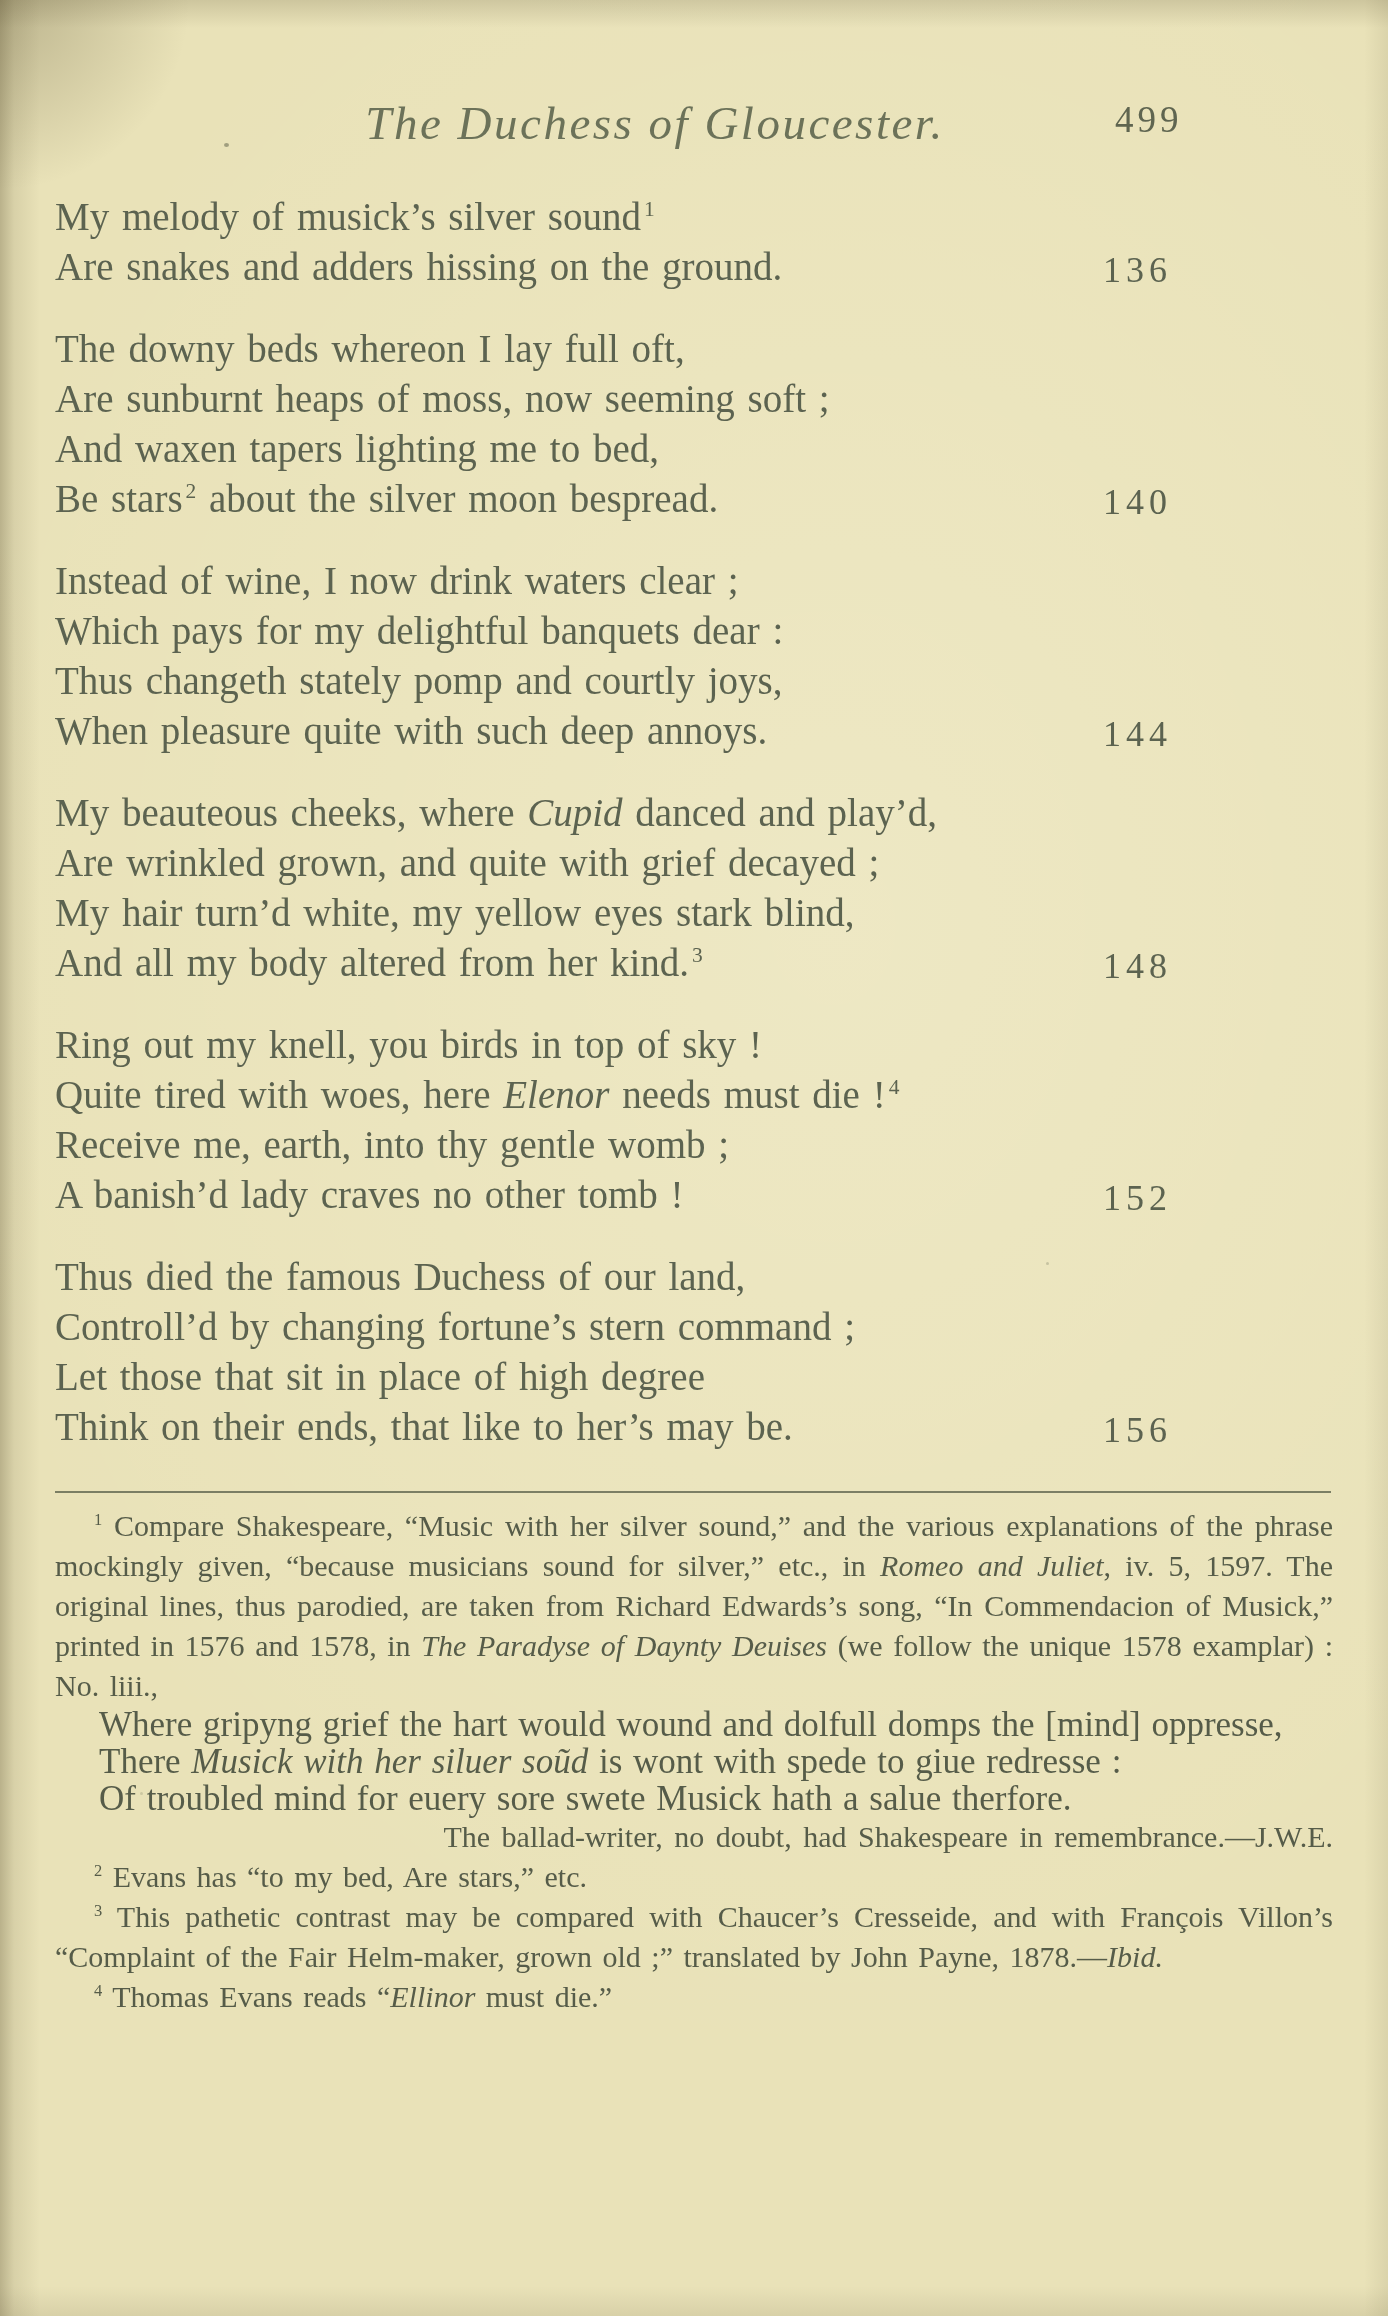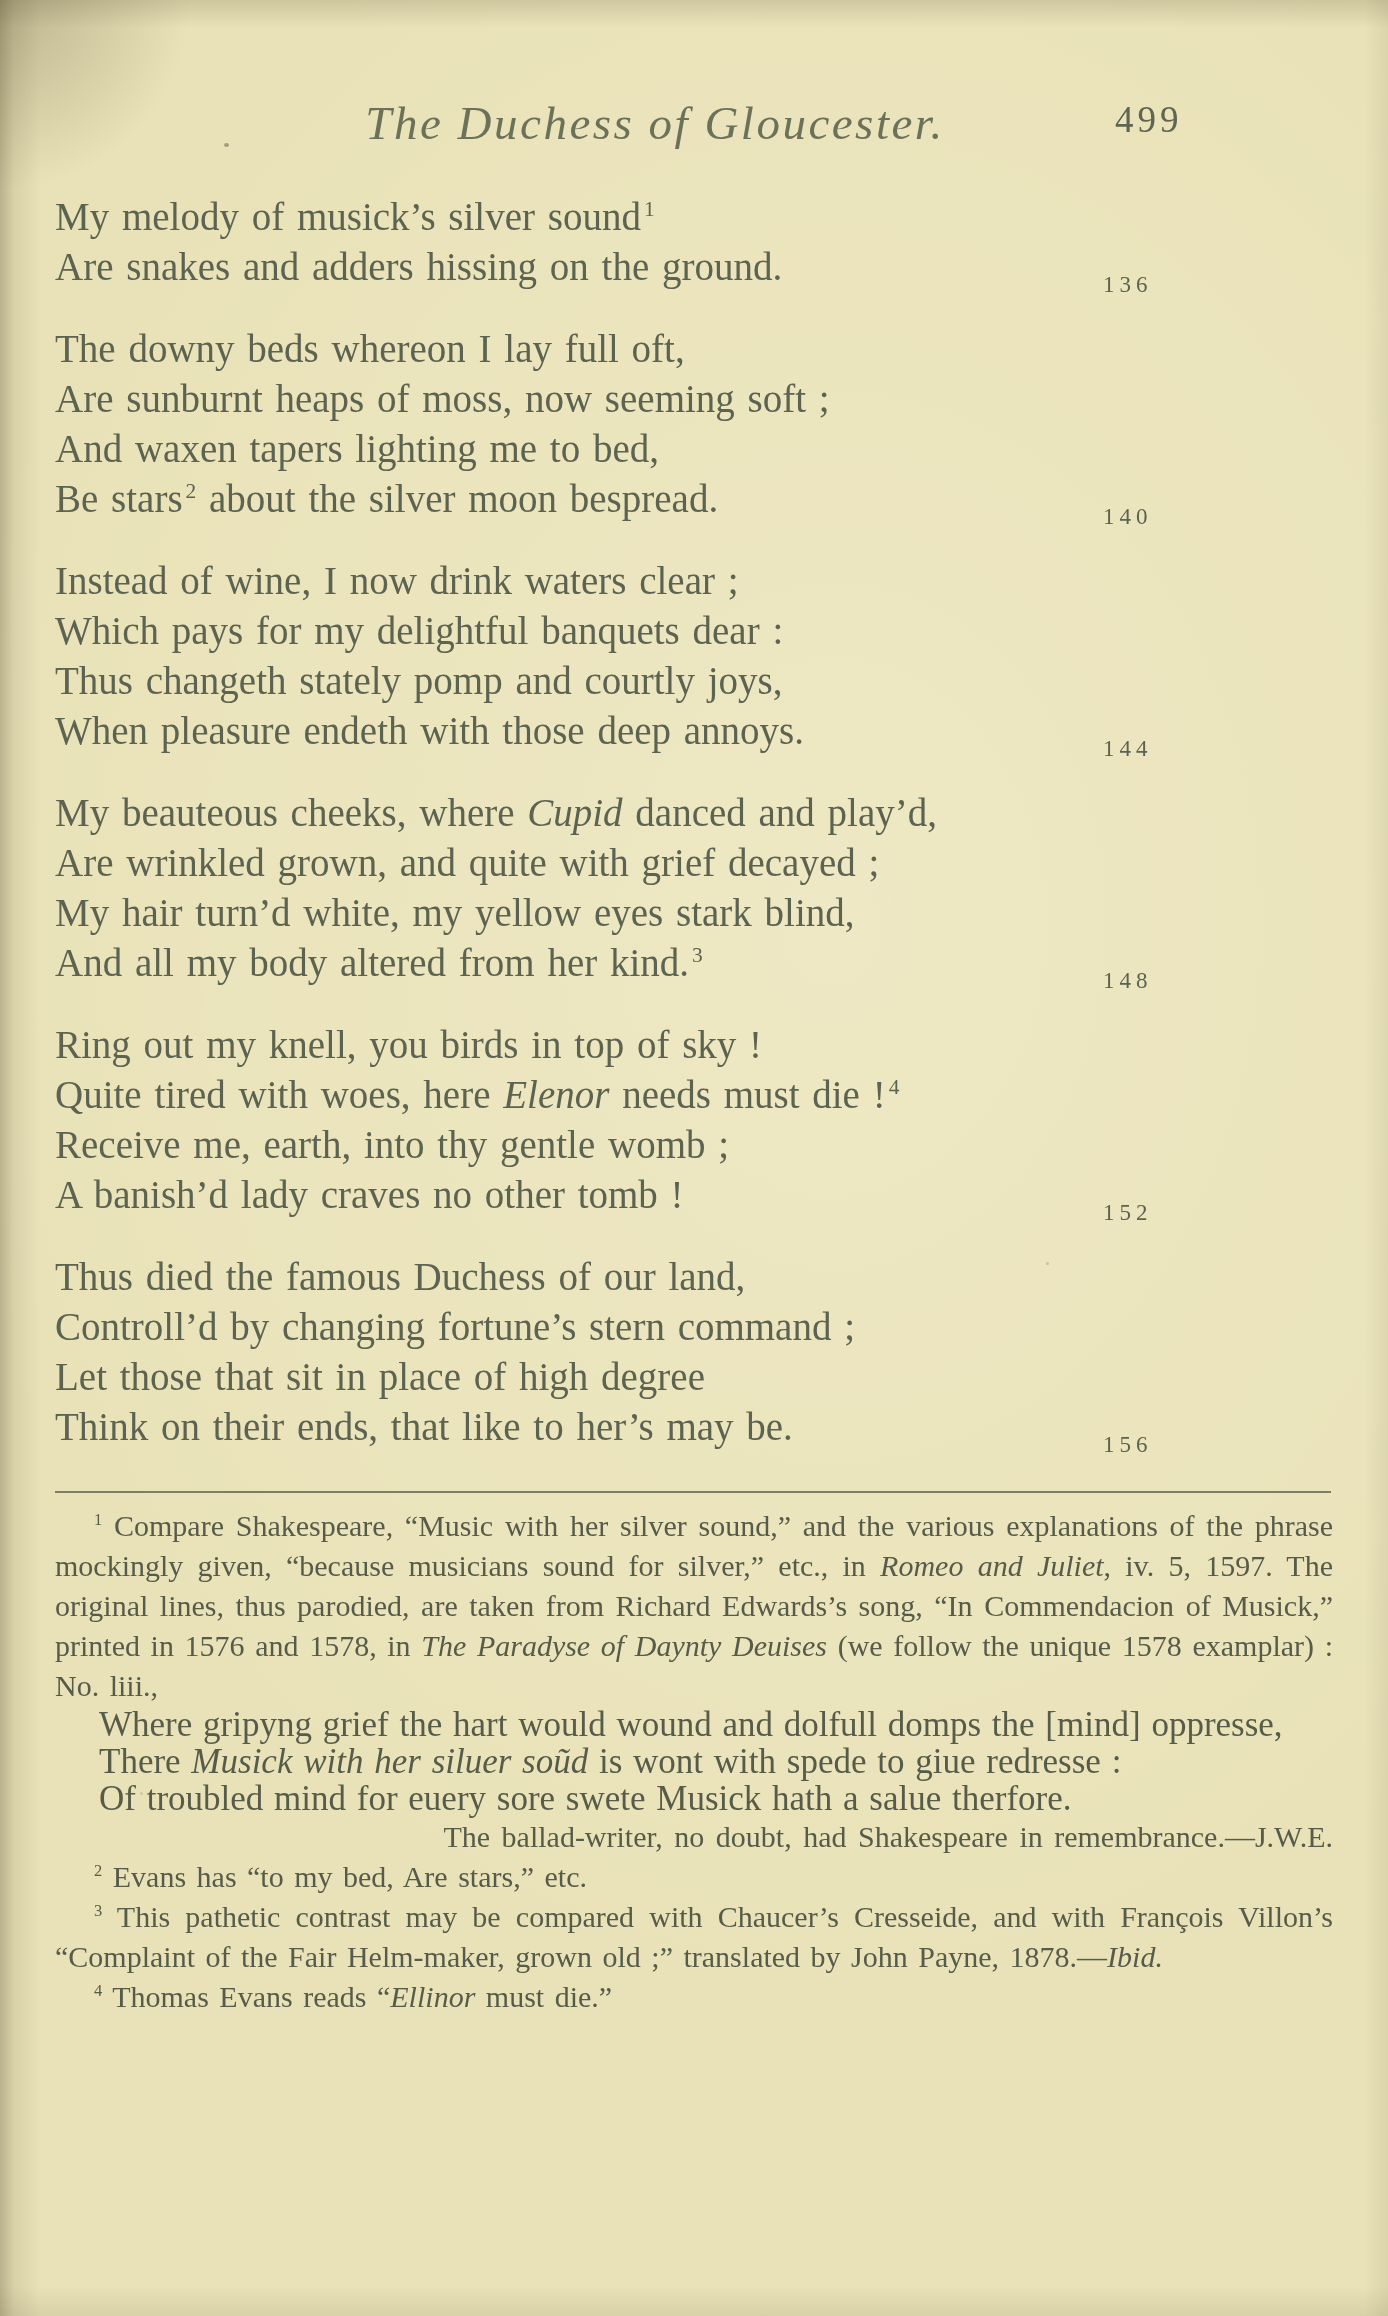--- a/index.html
+++ b/index.html
@@ -22,21 +22,21 @@
   .header{position:absolute;top:96px;left:0;width:100%;height:64px;}
   .title{
     position:absolute;left:0;top:0;width:1310px;
     text-align:center;font-style:italic;
     font-size:47px;letter-spacing:2.5px;color:#6c7259;
   }
   .pagenum{position:absolute;left:1103px;top:2px;font-size:37px;letter-spacing:4px;color:#5f6550;margin-left:12px;}
   .poem{position:absolute;top:192px;left:55px;width:1280px;}
   .stanza{margin-bottom:32px;}
   .vline{position:relative;font-size:39px;line-height:50px;word-spacing:3px;white-space:nowrap;}
-  .lnum{position:absolute;left:1048px;top:18px;font-size:23px;letter-spacing:5px;color:#5c6350;}
+  .lnum{position:absolute;left:1048px;top:3px;font-size:36px;letter-spacing:5px;color:#5c6350;}
   .sup{font-size:0.55em;vertical-align:super;line-height:0;margin-left:3px;}
   .it{font-style:italic;}
   .rule{position:absolute;top:1483px;left:55px;width:1276px;height:2px;background:rgba(80,88,66,0.72);border:none;}
   .footnotes{position:absolute;top:1506px;left:55px;width:1278px;font-size:30px;line-height:40px;color:#565c49;}
   .fn-indent{text-indent:36px;text-align:justify;word-spacing:3px;margin:0;}
   .fn-flush{text-align:right;word-spacing:4px;margin:0;}
   .fn-quote{margin:0 0 0 44px;font-size:35px;line-height:37px;text-align:left;word-spacing:2px;}
   .speck{position:absolute;border-radius:50%;background:rgba(70,75,55,0.45);}
 </style>
 </head>
@@ -56,21 +56,21 @@
       <div class="stanza">
         <div class="vline"><span>The downy beds whereon I lay full oft,</span></div>
         <div class="vline"><span>Are sunburnt heaps of moss, now seeming soft ;</span></div>
         <div class="vline"><span>And waxen tapers lighting me to bed,</span></div>
         <div class="vline"><span>Be stars</span><span class="sup">2</span><span> about the silver moon bespread.</span><span class="lnum">140</span></div>
       </div>
       <div class="stanza">
         <div class="vline"><span>Instead of wine, I now drink waters clear ;</span></div>
         <div class="vline"><span>Which pays for my delightful banquets dear :</span></div>
         <div class="vline"><span>Thus changeth stately pomp and courtly joys,</span></div>
-        <div class="vline"><span>When pleasure endeth with those deep annoys.</span><span class="lnum">144</span></div>
+        <div class="vline"><span>When pleasure quite with such deep annoys.</span><span class="lnum">144</span></div>
       </div>
       <div class="stanza">
         <div class="vline"><span>My beauteous cheeks, where </span><span class="it">Cupid</span><span> danced and play’d,</span></div>
         <div class="vline"><span>Are wrinkled grown, and quite with grief decayed ;</span></div>
         <div class="vline"><span>My hair turn’d white, my yellow eyes stark blind,</span></div>
         <div class="vline"><span>And all my body altered from her kind.</span><span class="sup">3</span><span class="lnum">148</span></div>
       </div>
       <div class="stanza">
         <div class="vline"><span>Ring out my knell, you birds in top of sky !</span></div>
         <div class="vline"><span>Quite tired with woes, here </span><span class="it">Elenor</span><span> needs must die !</span><span class="sup">4</span></div>

